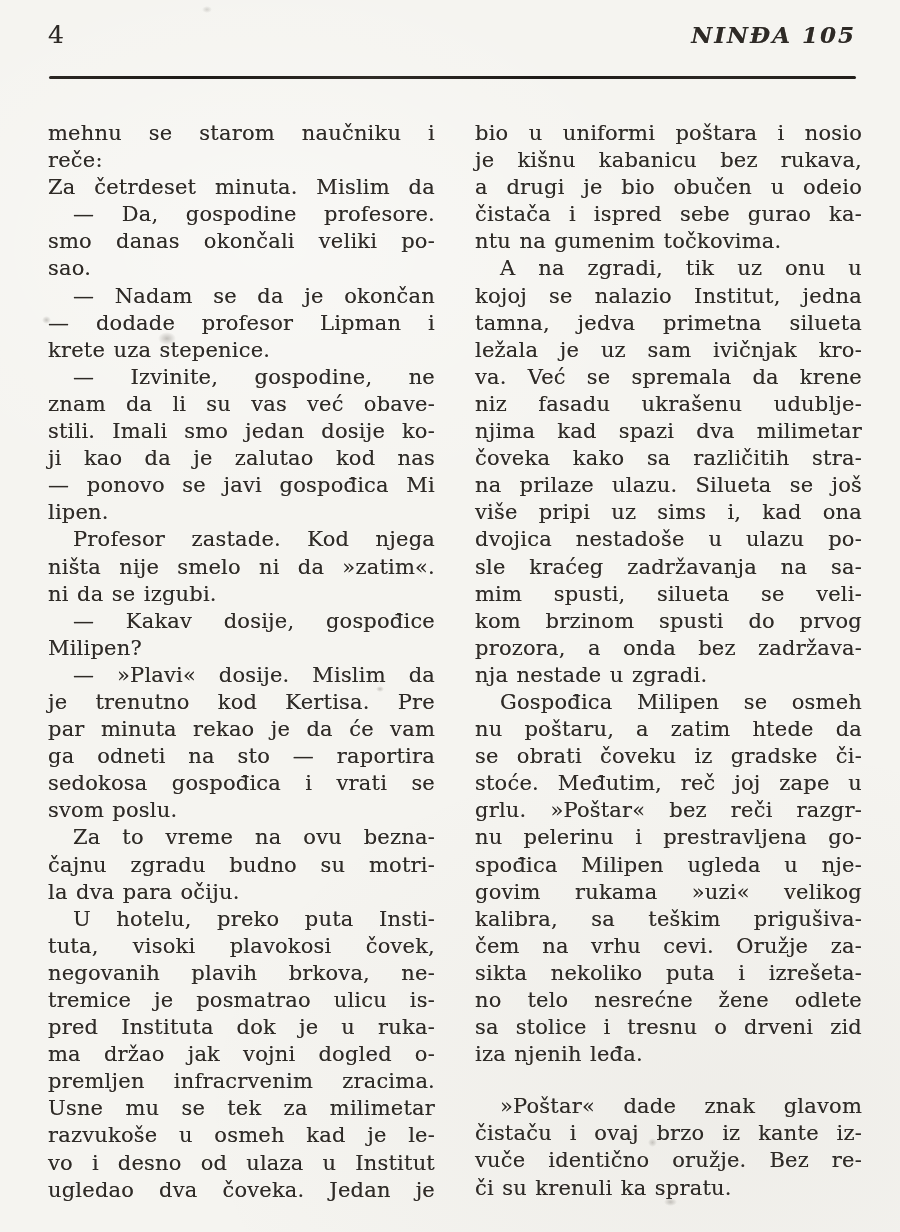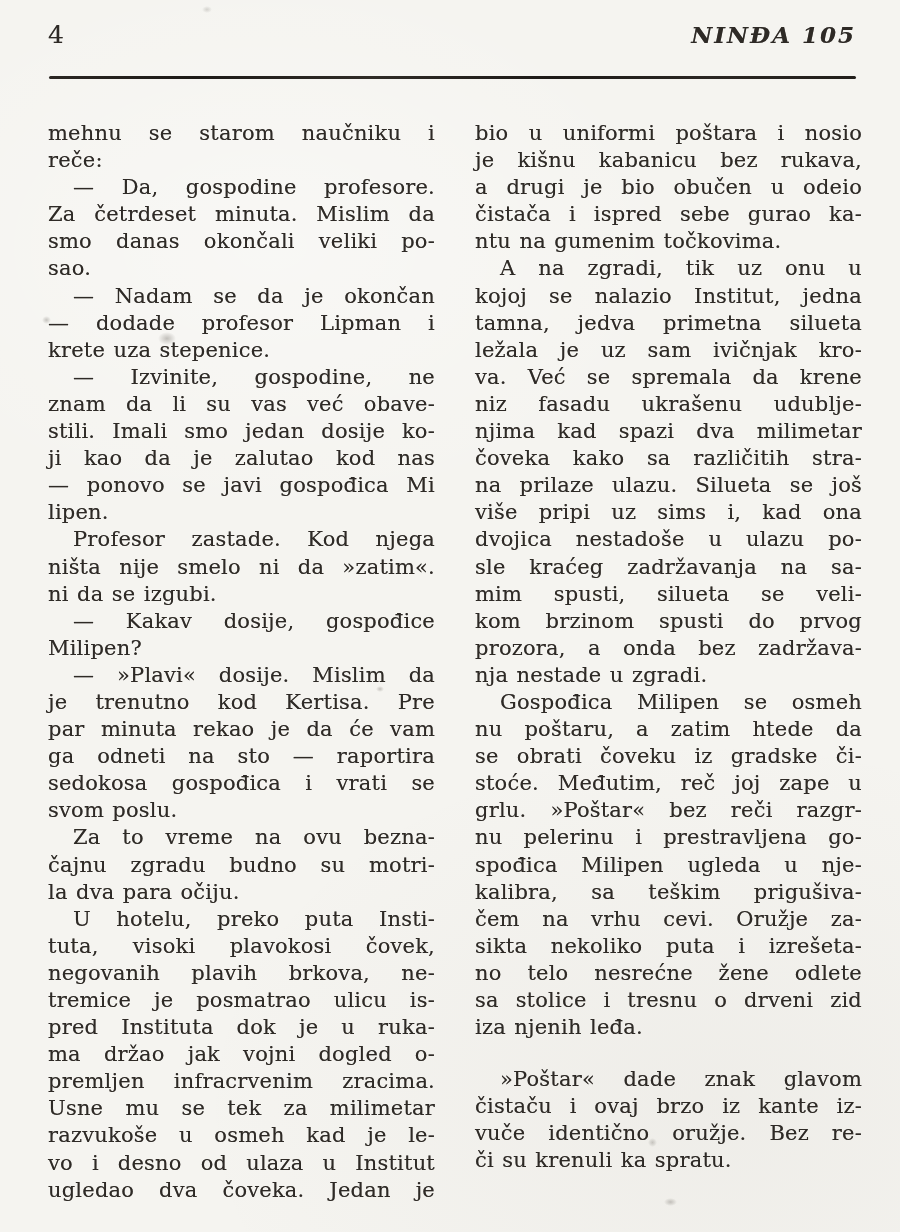--- a/index.html
+++ b/index.html
@@ -63,22 +63,22 @@
     <span class="pagenum">4</span>
     <span class="title">NINĐA 105</span>
   </div>
 
   <div class="rule"></div>
 
   <div class="cols">
     <div class="col">
         <div class="ln">mehnu se starom naučniku i</div>
         <div class="ln end">reče:</div>
+        <div class="ln">Za četrdeset minuta. Mislim da</div>
         <div class="ln ind">— Da, gospodine profesore.</div>
-        <div class="ln">Za četrdeset minuta. Mislim da</div>
         <div class="ln">smo danas okončali veliki po-</div>
         <div class="ln end">sao.</div>
         <div class="ln ind">— Nadam se da je okončan</div>
         <div class="ln">— dodade profesor Lipman i</div>
         <div class="ln end">krete uza stepenice.</div>
         <div class="ln ind">— Izvinite, gospodine, ne</div>
         <div class="ln">znam da li su vas već obave-</div>
         <div class="ln">stili. Imali smo jedan dosije ko-</div>
         <div class="ln">ji kao da je zalutao kod nas</div>
         <div class="ln">— ponovo se javi gospođica Mi</div>
@@ -131,20 +131,21 @@
         <div class="ln">kom brzinom spusti do prvog</div>
         <div class="ln">prozora, a onda bez zadržava-</div>
         <div class="ln end">nja nestade u zgradi.</div>
         <div class="ln ind">Gospođica Milipen se osmeh</div>
         <div class="ln">nu poštaru, a zatim htede da</div>
         <div class="ln">se obrati čoveku iz gradske či-</div>
         <div class="ln">stoće. Međutim, reč joj zape u</div>
         <div class="ln">grlu. »Poštar« bez reči razgr-</div>
         <div class="ln">nu pelerinu i prestravljena go-</div>
         <div class="ln">spođica Milipen ugleda u nje-</div>
+        <div class="ln">govim rukama »uzi« velikog</div>
         <div class="ln">kalibra, sa teškim prigušiva-</div>
         <div class="ln">čem na vrhu cevi. Oružje za-</div>
         <div class="ln">sikta nekoliko puta i izrešeta-</div>
         <div class="ln">no telo nesrećne žene odlete</div>
         <div class="ln">sa stolice i tresnu o drveni zid</div>
         <div class="ln end">iza njenih leđa.</div>
         <div class="ln ind gap">»Poštar« dade znak glavom</div>
         <div class="ln">čistaču i ovaj brzo iz kante iz-</div>
         <div class="ln">vuče identično oružje. Bez re-</div>
         <div class="ln end">či su krenuli ka spratu.</div>

